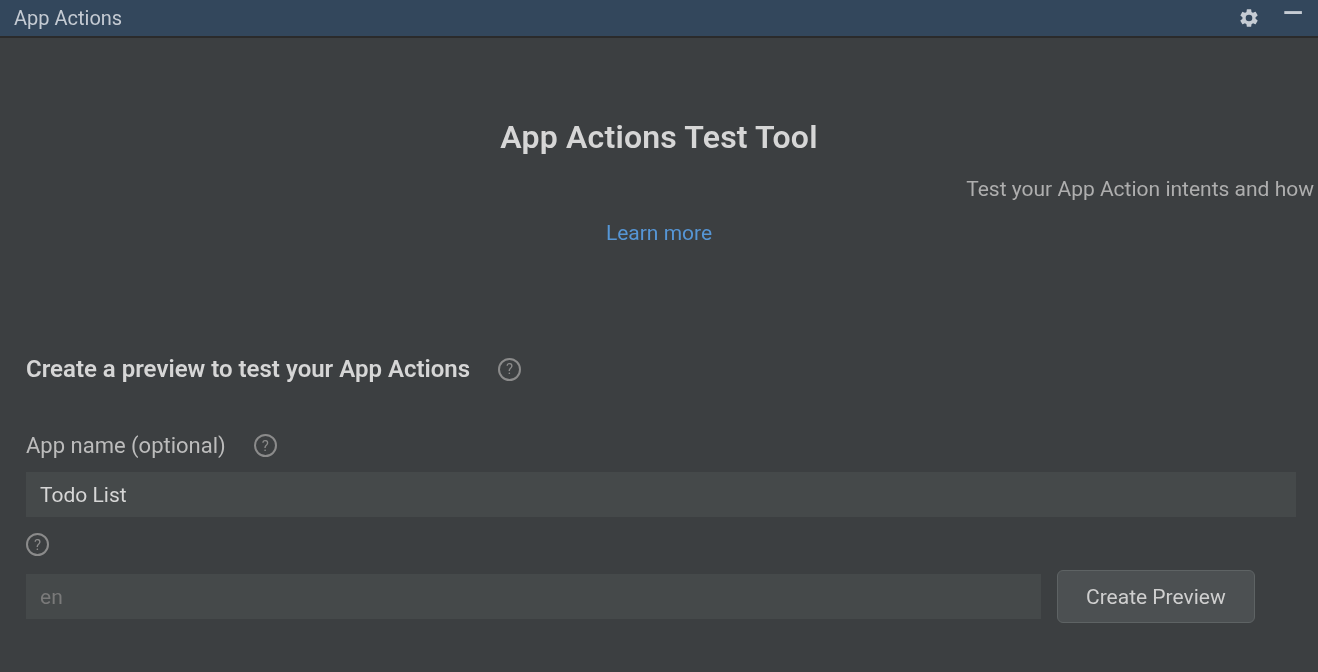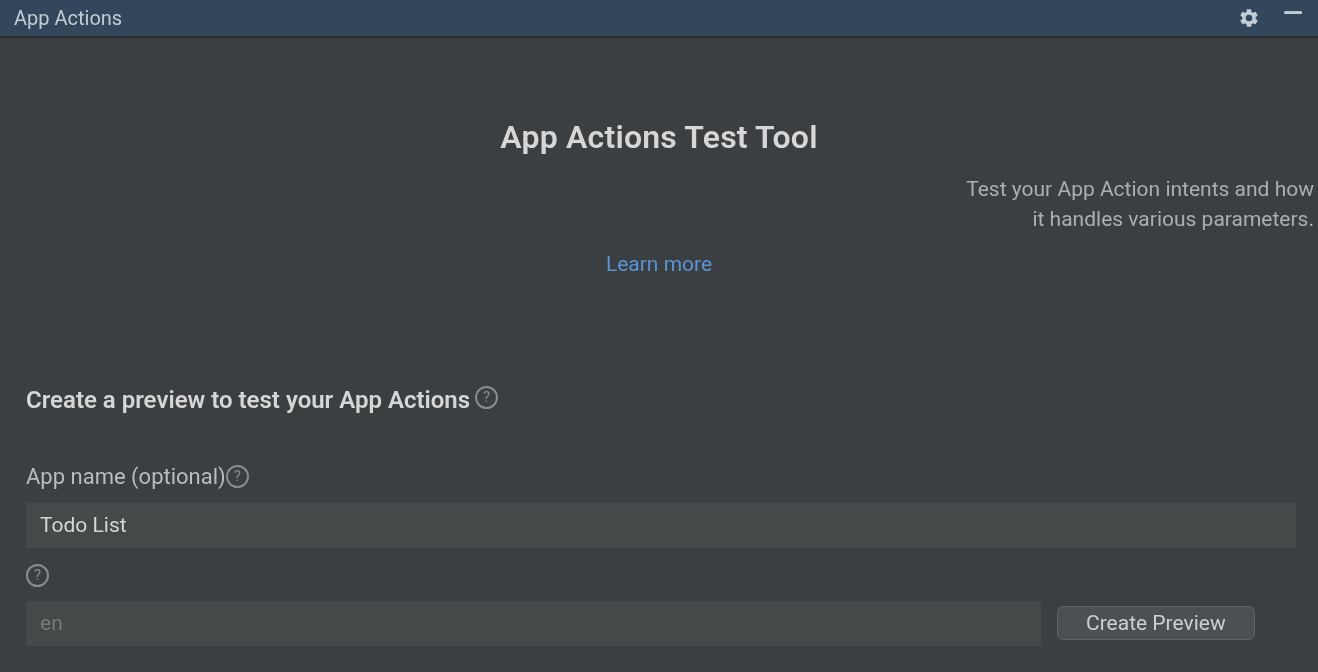--- a/index.html
+++ b/index.html
@@ -86,21 +86,22 @@
     color: #5696d6;
     cursor: pointer;
   }
 
   .form-area {
     padding: 0 22px;
     margin-top: 110px;
   }
   .section-heading {
     display: flex;
-    gap: 5px;
+    align-items: center;
+    gap: 28px;
     font-size: 24px;
     font-weight: 600;
     color: #d6d6d6;
   }
   .help-icon {
     display: inline-flex;
     align-items: center;
     justify-content: center;
     width: 23px;
     height: 23px;
@@ -108,21 +109,21 @@
     border-radius: 50%;
     font-size: 15px;
     color: #8b8b8b;
     font-weight: 400;
     cursor: pointer;
   }
 
   .field-label {
     display: flex;
     align-items: center;
-    gap: 0;
+    gap: 28px;
     font-size: 22px;
     color: #bcbcbc;
     margin-top: 50px;
     font-weight: 400;
   }
   .field-label.locale {
     margin-top: 16px;
   }
 
   .text-input {
@@ -147,21 +148,21 @@
     display: flex;
     align-items: center;
     gap: 16px;
     margin-top: 14px;
   }
   .input-row .text-input {
     margin-top: 0;
     width: 1015px;
   }
   .create-btn {
-    height: 34px;
+    height: 53px;
     padding: 0 28px;
     background: #4c5052;
     border: 1px solid #5e6364;
     border-radius: 6px;
     color: #cfcfcf;
     font-size: 21px;
     cursor: pointer;
     font-family: inherit;
   }
 </style>
@@ -180,21 +181,20 @@
   </div>
 </div>
 
 <div class="content">
   <div class="inner">
 
     <div class="hero">
       <div class="hero-title">App Actions Test Tool</div>
       <div class="hero-sub">
         <span>Test your App Action intents and how</span><br>
-        <span>it handles various parameters.</span>
       </div>
       <span class="learn-link">Learn more</span>
     </div>
 
     <div class="form-area">
       <div class="section-heading">
         <span>Create a preview to test your App Actions</span>
         <span class="help-icon">?</span>
       </div>
 

